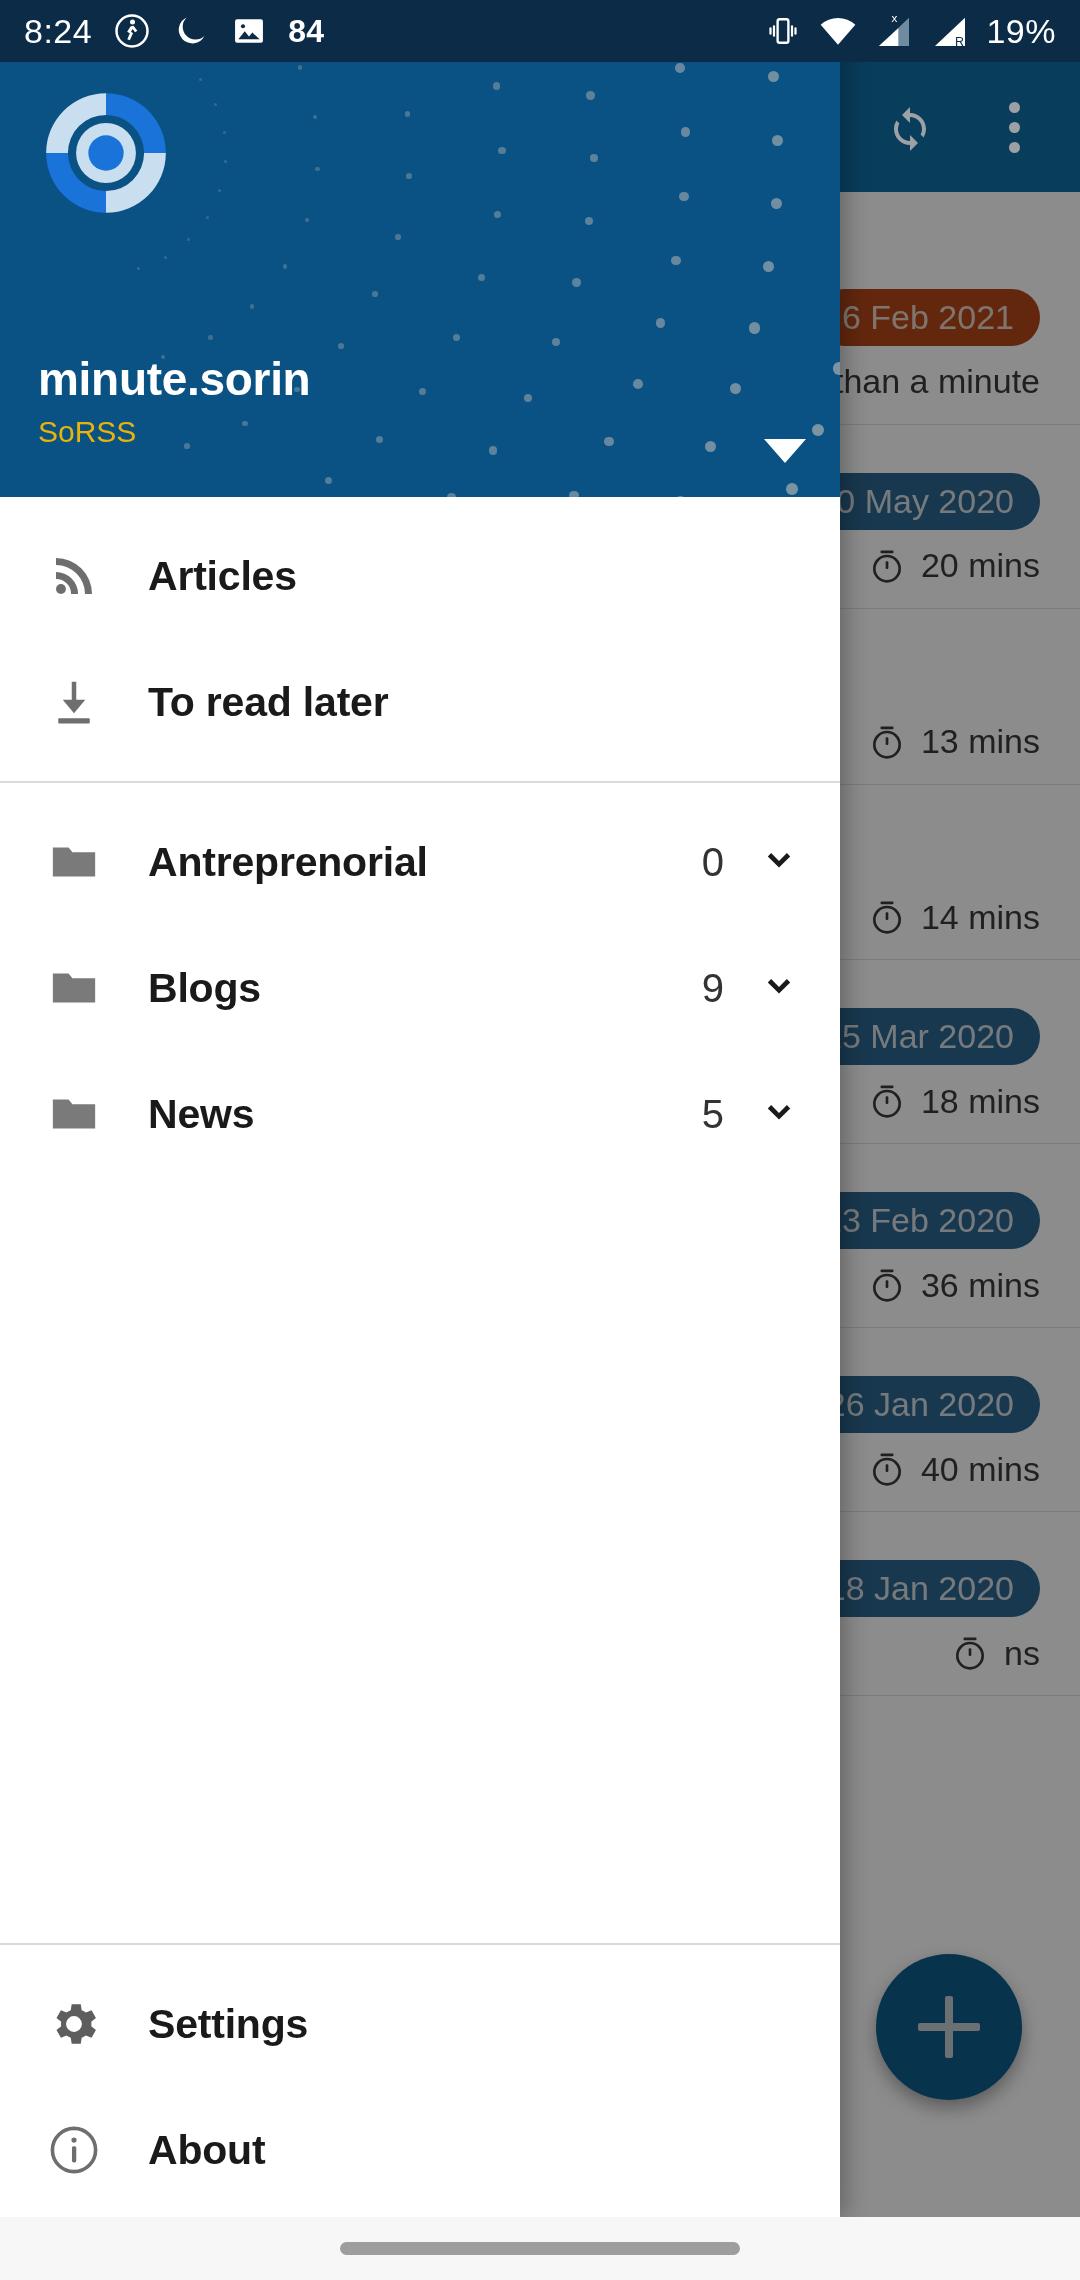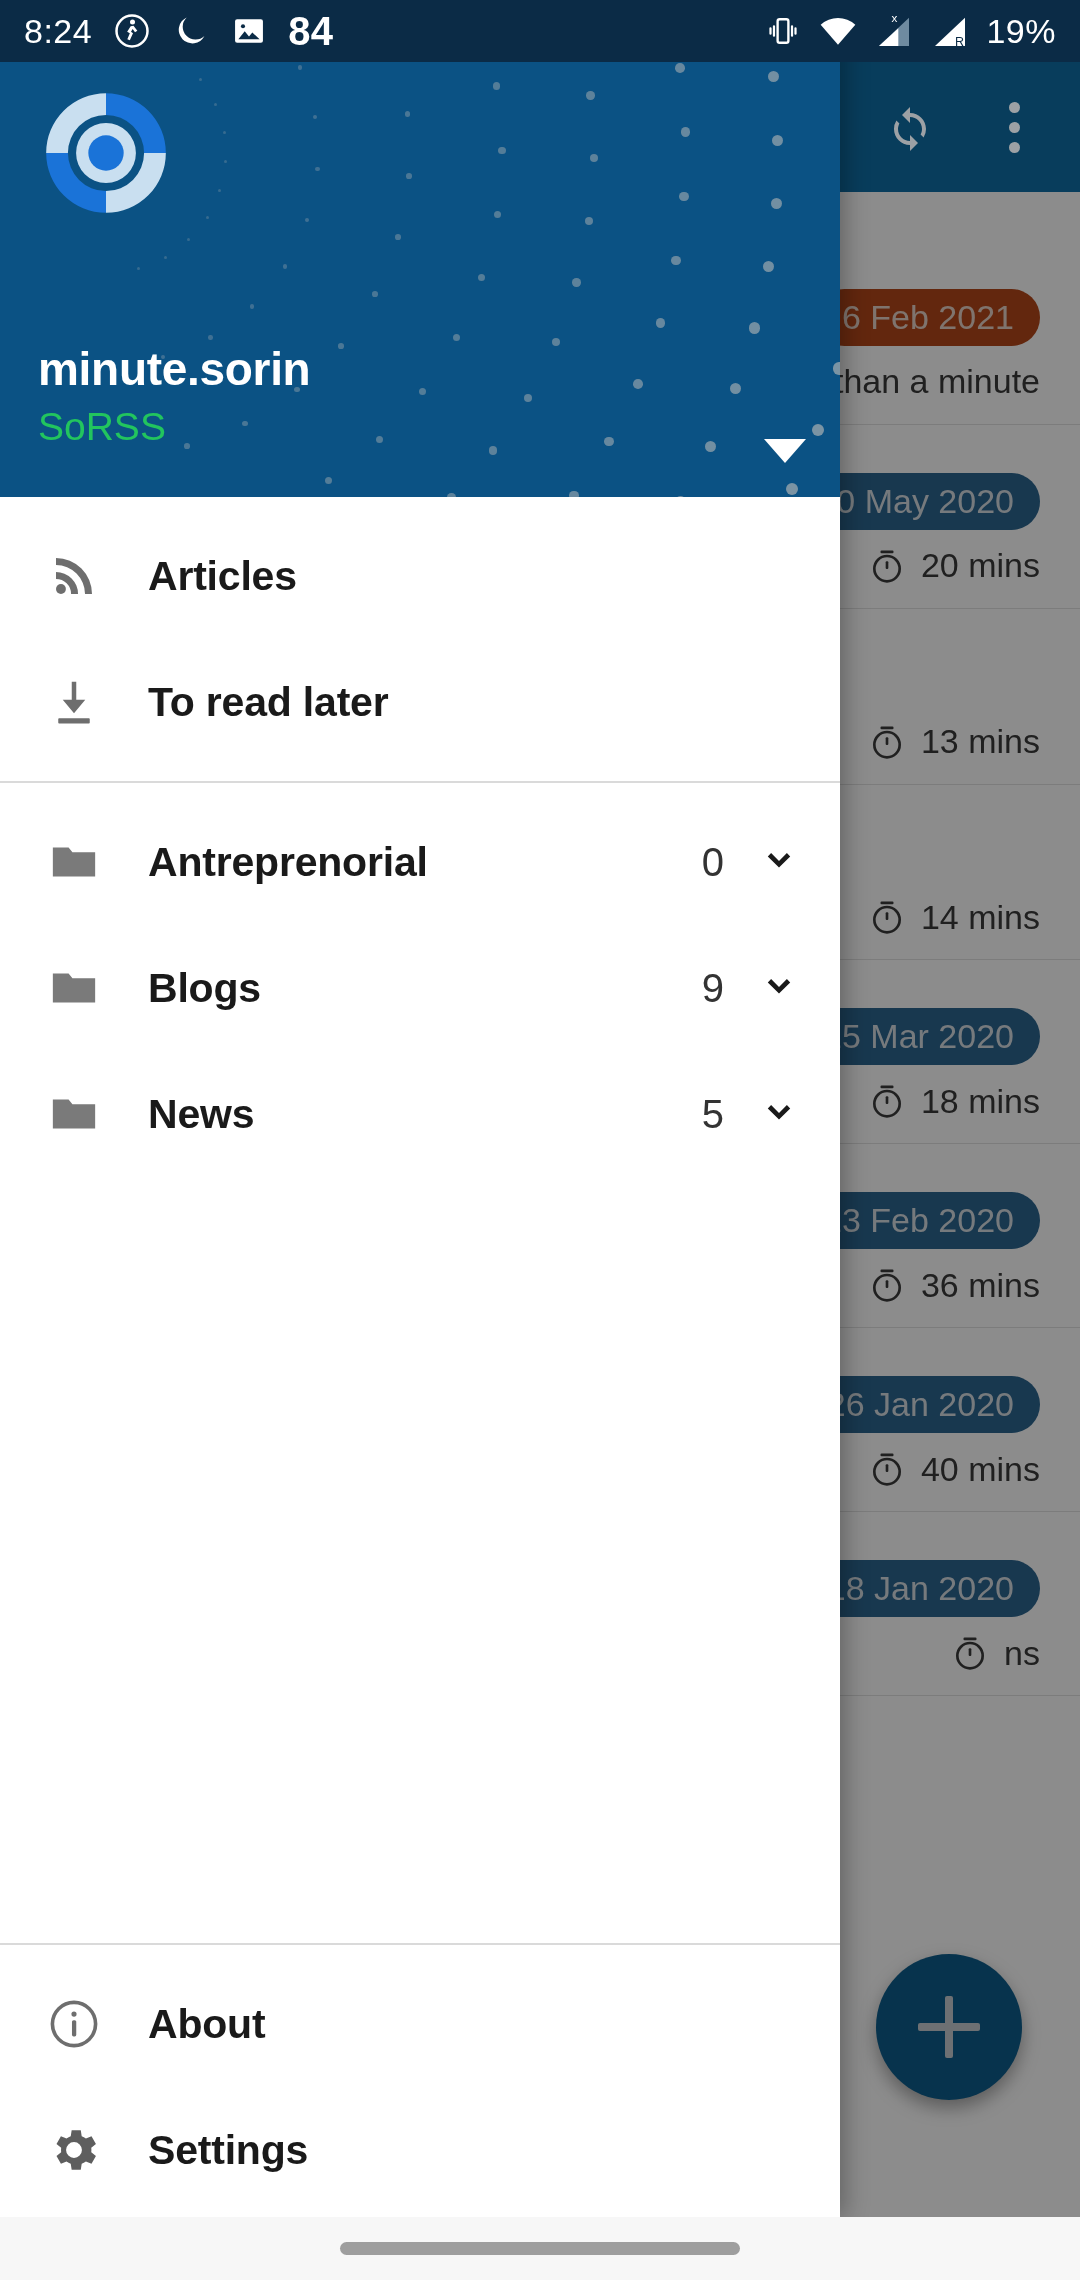--- a/index.html
+++ b/index.html
@@ -76,41 +76,41 @@
   
   #statusbar {
     position:absolute; top:0; left:0; width:1080px; height:62px;
     background:#0b2b46; color:#fff; z-index:60;
     display:flex; align-items:center; justify-content:space-between;
     padding:0 24px;
   }
   .sb-left { display:flex; align-items:center; gap:20px; }
   .sb-right { display:flex; align-items:center; gap:16px; }
   .sb-time { font-size:34px; font-weight:400; letter-spacing:0.5px; }
-  .sb-num { font-size:40px; font-weight:700; letter-spacing:0.3px; }
+  .sb-num { font-size:32px; font-weight:700; letter-spacing:0.3px; }
   .sb-ico { display:block; }
 
   
   #drawer {
     position:absolute; top:0; left:0; width:840px; height:2217px;
     background:#ffffff; z-index:50;
     box-shadow:6px 0 22px rgba(0,0,0,0.28);
     display:flex; flex-direction:column;
   }
   .drawer-header {
     position:relative; width:840px; height:497px;
     background:#0b5284; overflow:hidden; flex:0 0 auto;
   }
   .dot-field { position:absolute; inset:0; }
   .dot-field i { position:absolute; border-radius:50%; background:#9aa6ad; }
 
   .brand-logo { position:absolute; left:38px; top:85px; width:136px; height:136px; }
   .acct-block { position:absolute; left:38px; bottom:48px; right:38px; }
   .acct-name { font-size:46px; font-weight:700; color:#fff; letter-spacing:-0.3px; line-height:1.1; }
-  .acct-sub { margin-top:10px; font-size:39px; color:#22c55e; font-weight:400; }
+  .acct-sub { margin-top:10px; font-size:30px; color:#eab308; font-weight:400; }
   .acct-caret {
     position:absolute; right:34px; bottom:34px;
     width:0; height:0; border-left:21px solid transparent;
     border-right:21px solid transparent; border-top:24px solid #ffffff;
   }
 
   .drawer-body { flex:1 1 auto; background:#fff; position:relative; }
   .nav-item {
     display:flex; align-items:center; height:126px;
     padding:0 40px 0 0; position:relative;
@@ -445,37 +445,37 @@
           </div>
         </div>
     </div>
 
     <div class="drawer-footer">
       <div class="divider"></div>
       <div class="gap"></div>
 
       <div class="nav-item">
         <span class="nav-ico">
+          <svg width="56" height="56" viewBox="0 0 24 24">
+            <path fill="#5e5e5e" d="M19.4 13a7.8 7.8 0 000-2l2-1.6-1.9-3.3-2.4 1a7.6 7.6 0 00-1.8-1l-.4-2.6H11l-.4 2.6c-.6.2-1.2.6-1.8 1l-2.4-1L4.5 9.4 6.5 11a7.8 7.8 0 000 2l-2 1.6 1.9 3.3 2.4-1c.6.4 1.2.8 1.8 1l.4 2.6h3.9l.4-2.6c.6-.2 1.2-.6 1.8-1l2.4 1 1.9-3.3-2-1.6zM12 15.4A3.4 3.4 0 1115.4 12 3.4 3.4 0 0112 15.4z"></path>
+          </svg>
+        </span>
+        <span class="nav-label">Settings</span>
+      </div>
+
+      <div class="nav-item">
+        <span class="nav-ico">
           <svg width="54" height="54" viewBox="0 0 24 24">
             <circle cx="12" cy="12" r="9.6" fill="none" stroke="#6e6e6e" stroke-width="1.6"></circle>
             <circle cx="12" cy="7.6" r="1.15" fill="#6e6e6e"></circle>
             <rect x="11.1" y="10.3" width="1.9" height="7.2" rx="0.7" fill="#6e6e6e"></rect>
           </svg>
         </span>
         <span class="nav-label">About</span>
       </div>
-
-      <div class="nav-item">
-        <span class="nav-ico">
-          <svg width="56" height="56" viewBox="0 0 24 24">
-            <path fill="#5e5e5e" d="M19.4 13a7.8 7.8 0 000-2l2-1.6-1.9-3.3-2.4 1a7.6 7.6 0 00-1.8-1l-.4-2.6H11l-.4 2.6c-.6.2-1.2.6-1.8 1l-2.4-1L4.5 9.4 6.5 11a7.8 7.8 0 000 2l-2 1.6 1.9 3.3 2.4-1c.6.4 1.2.8 1.8 1l.4 2.6h3.9l.4-2.6c.6-.2 1.2-.6 1.8-1l2.4 1 1.9-3.3-2-1.6zM12 15.4A3.4 3.4 0 1115.4 12 3.4 3.4 0 0112 15.4z"></path>
-          </svg>
-        </span>
-        <span class="nav-label">Settings</span>
-      </div>
     </div>
   </div>
 
   <div id="statusbar">
     <div class="sb-left">
       <span class="sb-time">8:24</span>
       <svg class="sb-ico" width="40" height="40" viewBox="0 0 24 24">
         <circle cx="12" cy="12" r="9.3" fill="none" stroke="#fff" stroke-width="1.5"></circle>
         <circle cx="12.3" cy="6.6" r="1.5" fill="#fff"></circle>
         <path d="M11.2 9.2l-2.1 3.3 1.6.9-1.5 3.6 1.5.6 1.9-4.3-1.2-.9 1-1.6 1.4 1.9 1.4-.8-2.3-3.1z" fill="#fff"></path>

